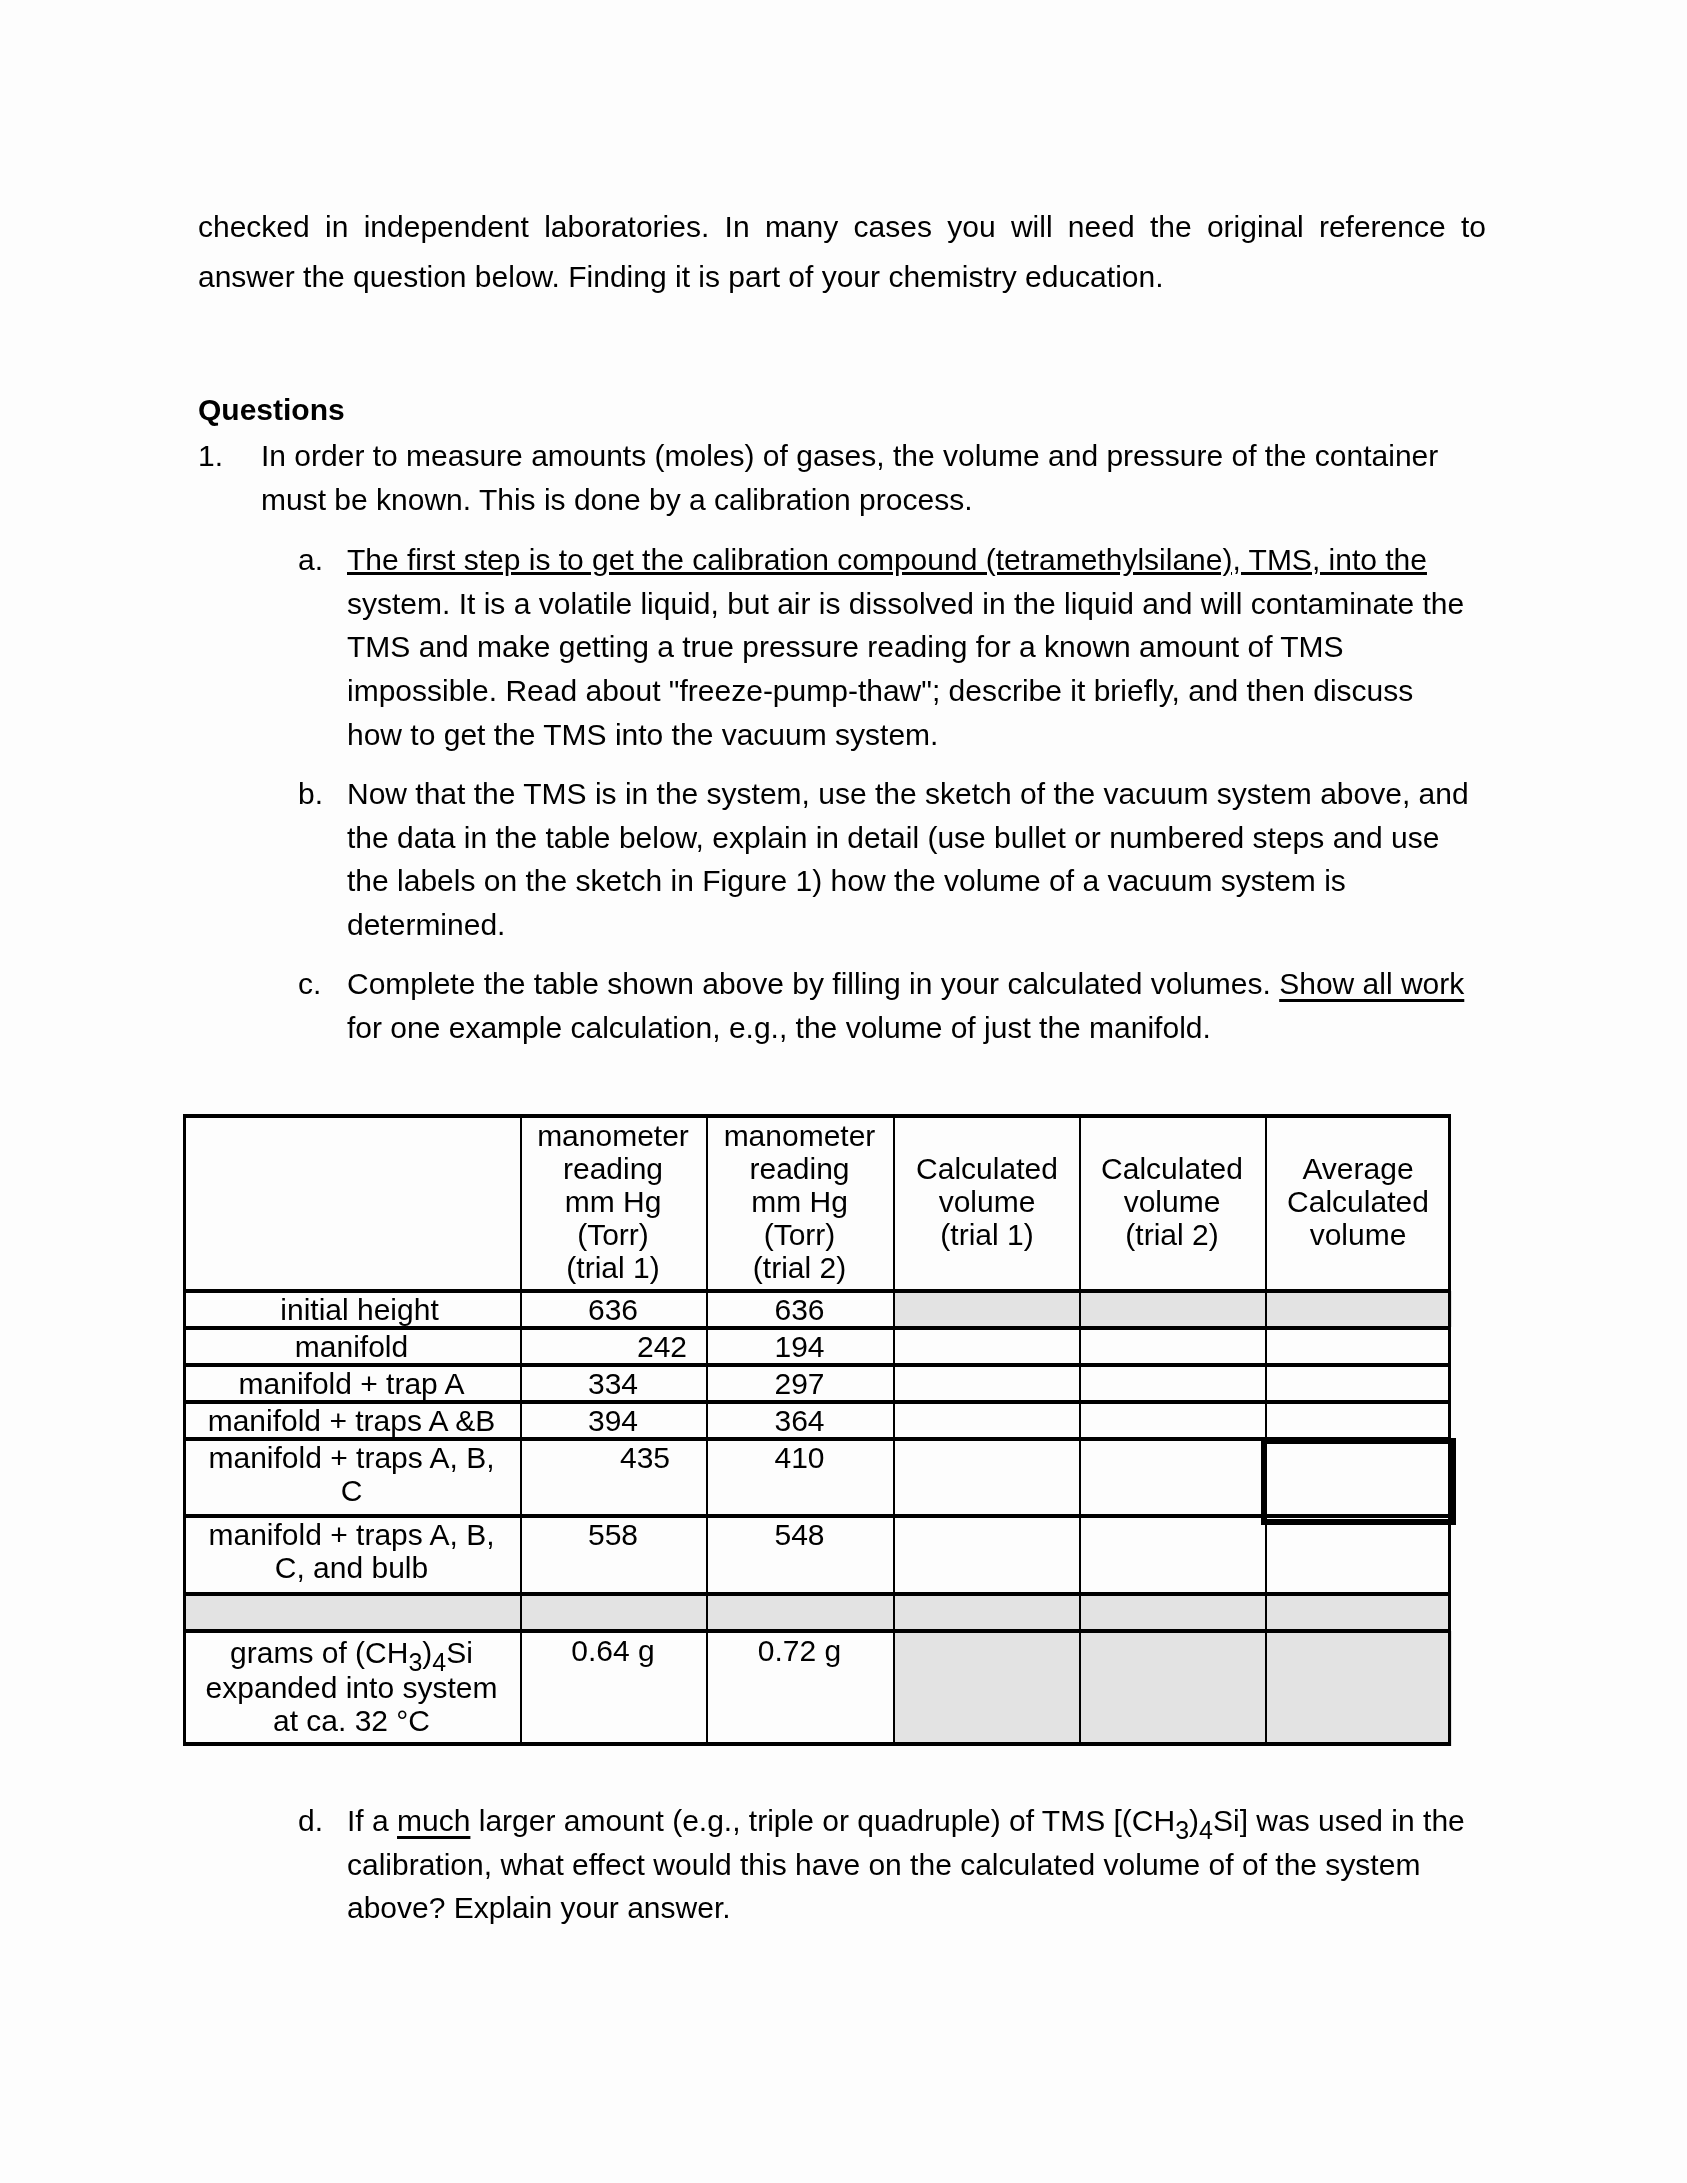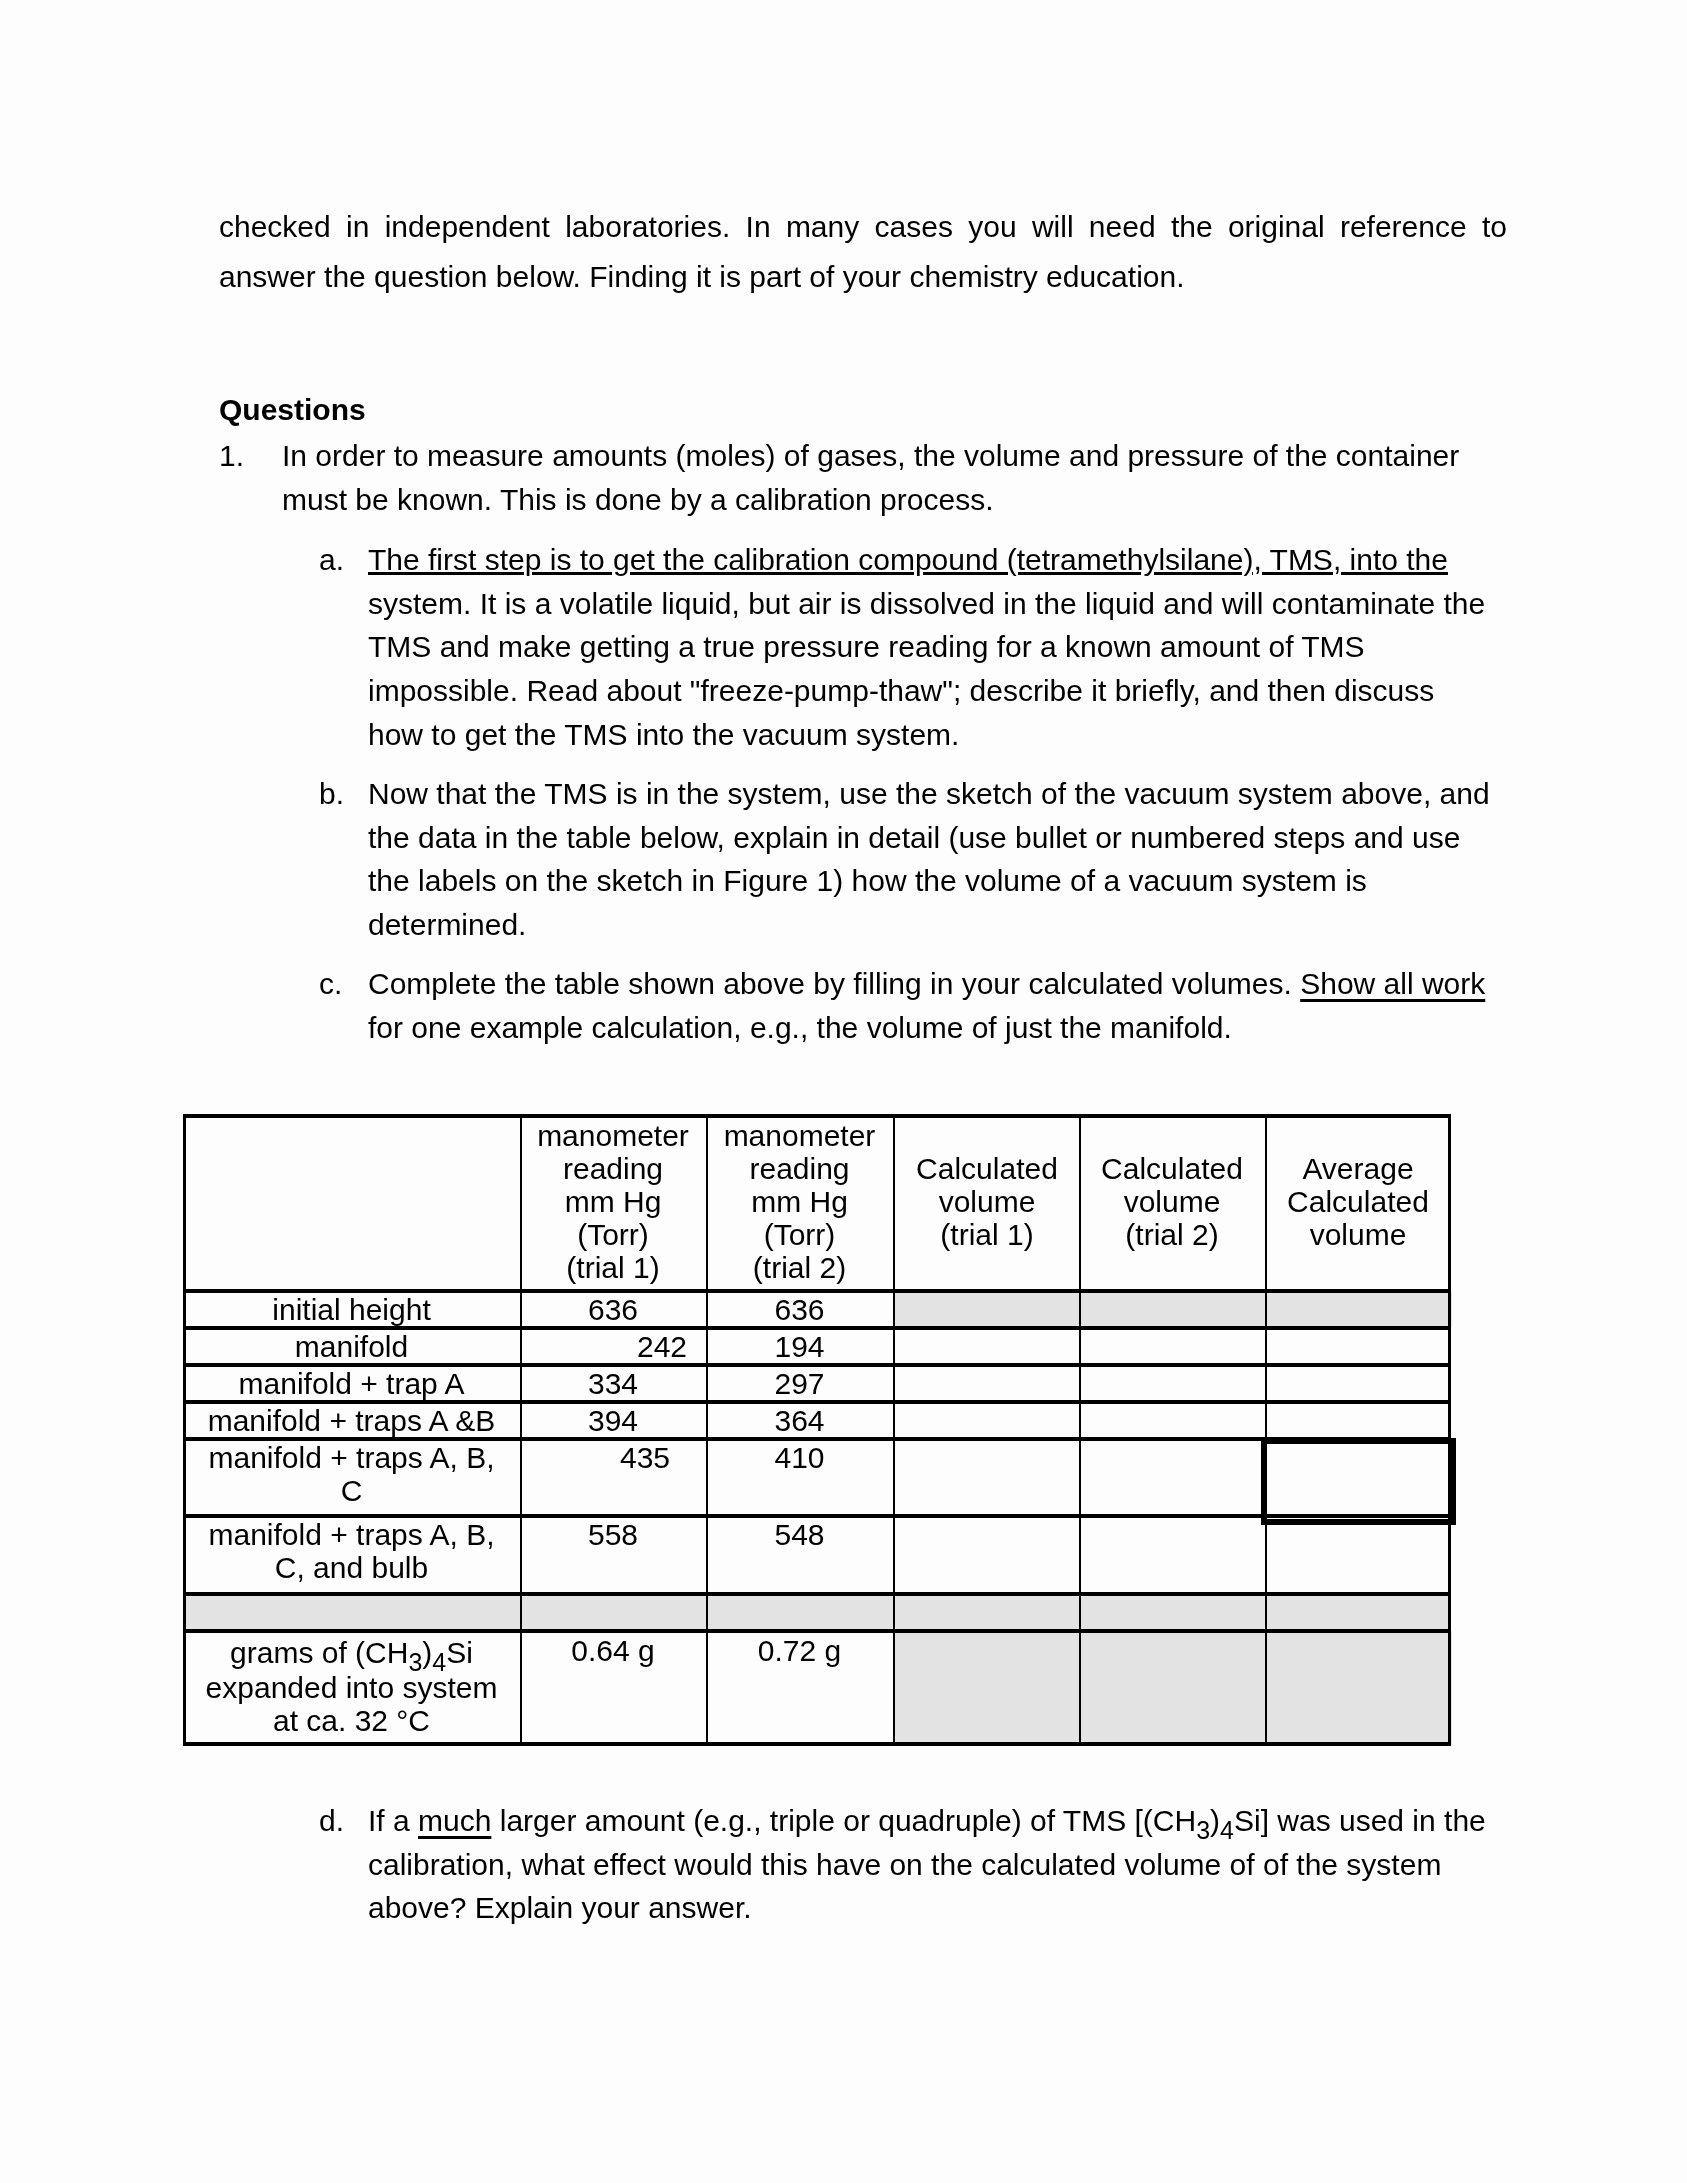--- a/index.html
+++ b/index.html
@@ -1,19 +1,19 @@
 <!DOCTYPE html>
 <html style="font-size:10.6px"><head>
 <meta charset="utf-8">
 <style>
   html, body { margin: 0; padding: 0; background: #ffffff; }
   body { width: 1687px; height: 2183px; position: relative; overflow: hidden;
          font-family: "Liberation Sans", sans-serif; color: #000; }
   .page { position: absolute; left: 0; top: 0; width: 1687px; height: 2183px; background: #fdfdfd; }
-  .line { position: absolute; font-size: 30px; line-height: 44px; white-space: nowrap; margin-left: 21px; }
+  .line { position: absolute; font-size: 30px; line-height: 44px; white-space: nowrap; }
   .justify { text-align: justify; text-align-last: justify; white-space: normal; }
   .bold { font-weight: bold; }
   .u { text-decoration: underline; text-decoration-thickness: 2.6px; text-underline-offset: 5.3px; }
   sub { font-size: 25px; vertical-align: -8px; line-height: 0; }
 
   
   .tbl { position: absolute; left: 183px; top: 1114px; width: 1268px; height: 632px; }
   .cell { position: absolute; box-sizing: border-box; text-align: center;
           font-size: 30px; line-height: 33px; }
   .gray { background: #e3e3e3; }
@@ -82,21 +82,21 @@
       <div>Calculated</div>
       <div>volume</div>
       <div>(trial 2)</div>
     </div>
     <div class="cell" style="left:1082px; top:38px; width:186px;">
       <div>Average</div>
       <div>Calculated</div>
       <div>volume</div>
     </div>
 
-    <div class="cell" style="left:0; top:179px; width:337px;">initial height</div>
+    <div class="cell" style="left:8px; top:179px; width:337px;">initial height</div>
     <div class="cell" style="left:337px; top:179px; width:186px;">636</div>
     <div class="cell" style="left:523px; top:179px; width:187px;">636</div>
 
     <div class="cell" style="left:0; top:216px; width:337px;">manifold</div>
     <div class="cell" style="left:349px; top:216px; width:172px;margin-left:44px;">242</div>
     <div class="cell" style="left:523px; top:216px; width:187px;">194</div>
 
     <div class="cell" style="left:0; top:253px; width:337px;">manifold + trap A</div>
     <div class="cell" style="left:337px; top:253px; width:186px;">334</div>
     <div class="cell" style="left:523px; top:253px; width:187px;">297</div>

